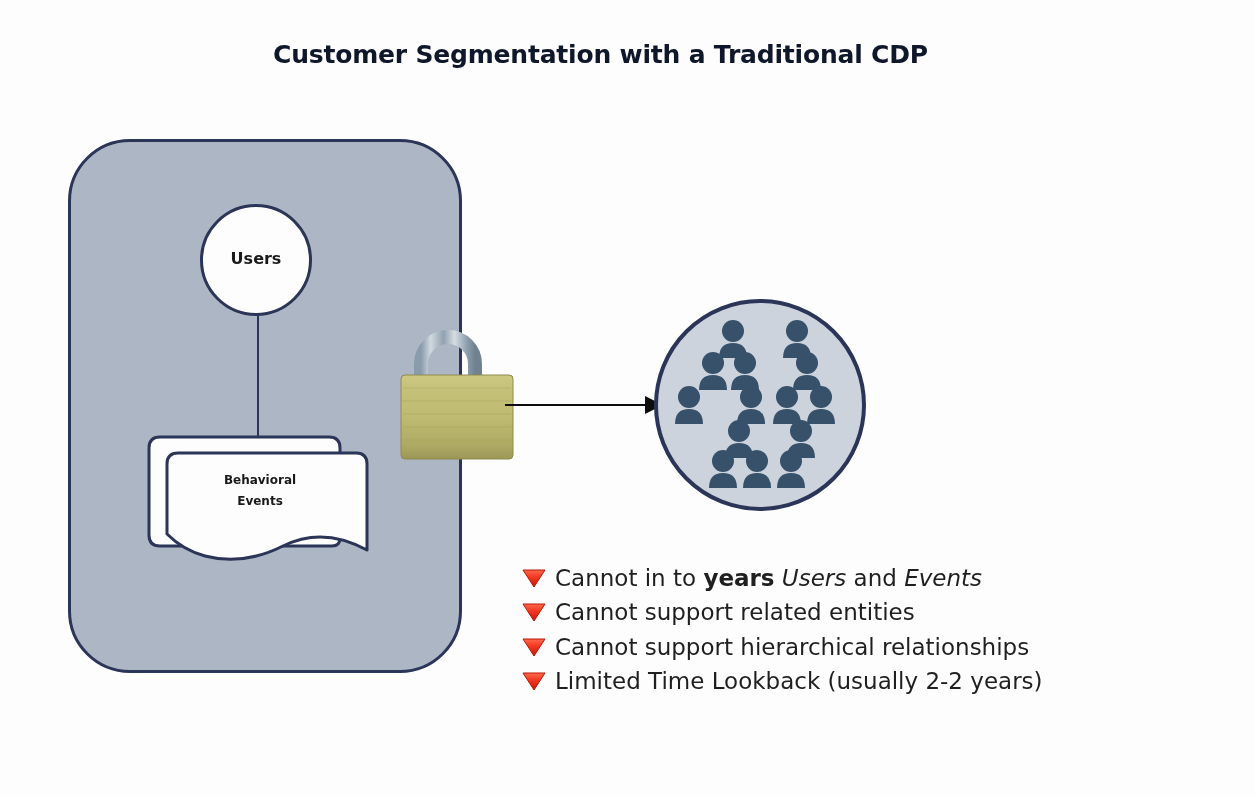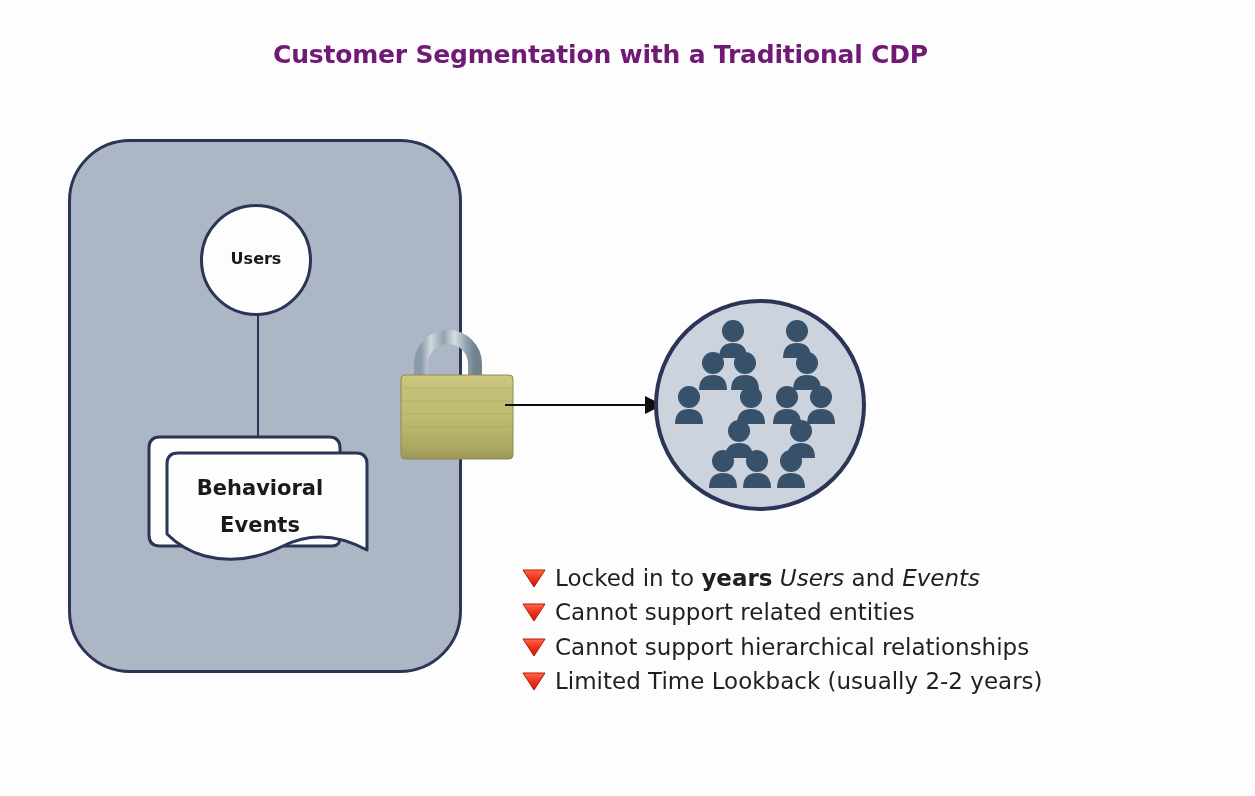--- a/index.html
+++ b/index.html
@@ -21,21 +21,21 @@
 
   
   #diagram-title {
     position: absolute;
     left: 0;
     top: 40px;
     width: 1201px;
     text-align: center;
     font-size: 25px;
     font-weight: bold;
-    color: #701a75;
+    color: #0f172a;
     letter-spacing: -0.2px;
     font-family: "DejaVu Sans", "Liberation Sans", sans-serif;
   }
 
   
   #cdp-panel {
     position: absolute;
     left: 68px;
     top: 139px;
     width: 394px;
@@ -87,21 +87,21 @@
     width: 232px;
     height: 150px;
   }
   #events-node svg { display: block; }
   #events-label {
     position: absolute;
     left: 155px;
     top: 470px;
     width: 210px;
     text-align: center;
-    font-size: 21px;
+    font-size: 12px;
     font-weight: bold;
     line-height: 1.75;
     color: #1a1a1a;
     font-family: "DejaVu Sans", "Liberation Sans", sans-serif;
     pointer-events: none;
   }
 
   
   #padlock { position: absolute; left: 398px; top: 322px; width: 118px; height: 142px; }
   #padlock svg { display: block; }
@@ -295,21 +295,21 @@
             <defs>
               <linearGradient id="triGrad" x1="0" y1="0" x2="0" y2="1">
                 <stop offset="0%" stop-color="#ff6a4d"></stop>
                 <stop offset="40%" stop-color="#f23a22"></stop>
                 <stop offset="100%" stop-color="#c71608"></stop>
               </linearGradient>
             </defs>
             <path d="M1 2 L23 2 L12 19 Z" fill="url(#triGrad)" stroke="#bb1505" stroke-width="1"></path>
           </svg>
         </span>
-        <span class="limitation-text"><span>Locked in to </span><b>years</b><span> </span><i>Users</i><span> and </span><i>Events</i></span>
+        <span class="limitation-text"><span>Cannot in to </span><b>years</b><span> </span><i>Users</i><span> and </span><i>Events</i></span>
       </div>
       <div class="limitation-item">
         <span class="bullet-marker">
           <svg width="24" height="20" viewBox="0 0 24 20">
             <defs>
               <linearGradient id="triGrad" x1="0" y1="0" x2="0" y2="1">
                 <stop offset="0%" stop-color="#ff6a4d"></stop>
                 <stop offset="40%" stop-color="#f23a22"></stop>
                 <stop offset="100%" stop-color="#c71608"></stop>
               </linearGradient>

